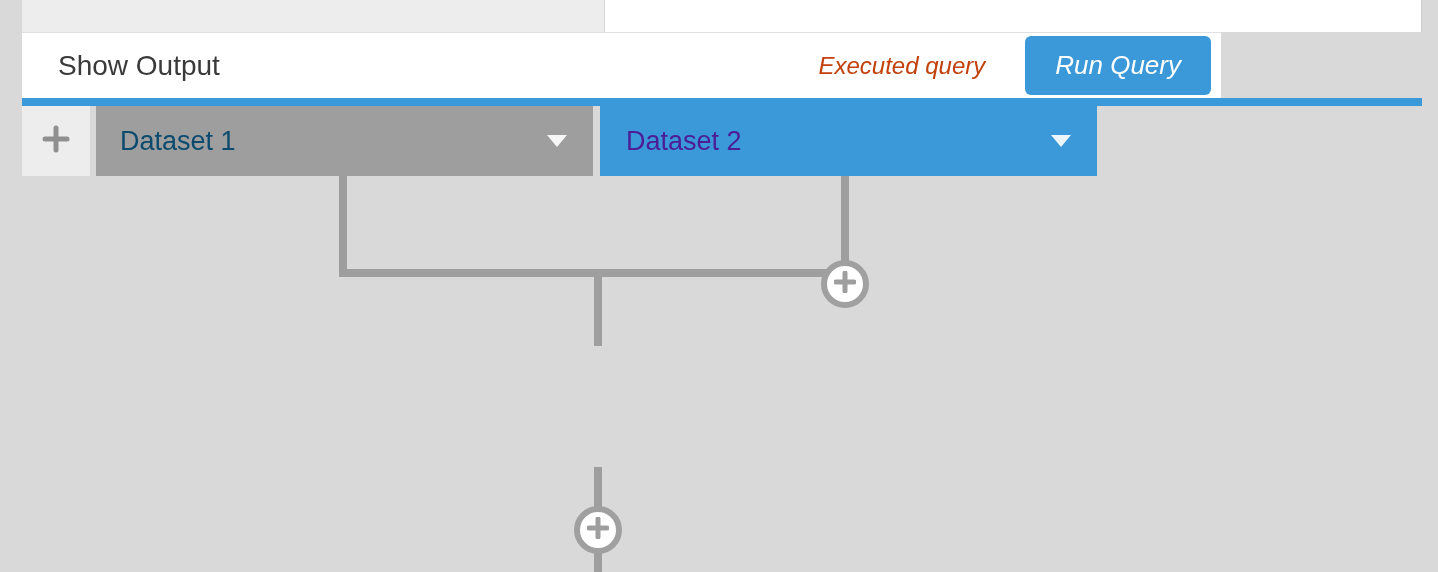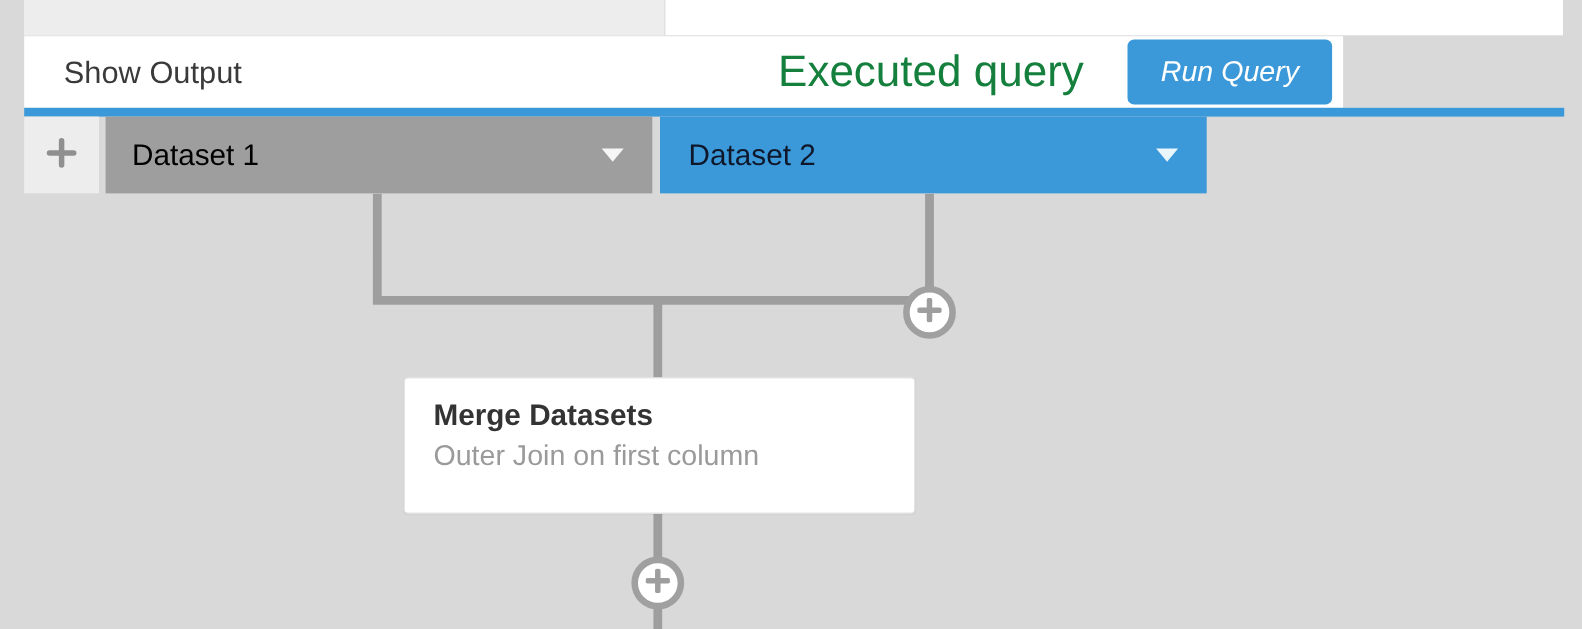--- a/index.html
+++ b/index.html
@@ -5,31 +5,31 @@
   * { box-sizing: border-box; margin: 0; padding: 0; }
   html, body { width: 1438px; height: 572px; font-family: "Segoe UI", "Helvetica Neue", Arial, sans-serif; background:#d9d9d9; overflow:hidden; }
   
   .top-strip { position:absolute; left:22px; top:0; width:1400px; height:32px; background:#ededed; border-right:1px solid #d0d0d0;}
   .top-strip-left { position:absolute; left:0; top:0; width:583px; height:32px; background:#ededed; border-right:1px solid #d7d7d7; }
   .top-strip-right { position:absolute; left:583px; top:0; right:0; height:32px; background:#ffffff; }
   
   .action-bar { position:absolute; left:22px; top:32px; width:1199px; height:66px; background:#ffffff; display:flex; align-items:center; justify-content:space-between; padding:0 10px 0 36px; border-top:1px solid #e0e0e0; }
   .action-bar .left-label { font-size:28px; color:#3a3a3a; font-weight:400; }
   .action-bar .right-group { display:flex; align-items:center; gap:40px; }
-  .action-bar .status-label { font-size:40px; color:#15803d; font-weight:400; }
+  .action-bar .status-label { font-size:24px; color:#c2410c; font-weight:400;font-style:italic; }
   .run-btn { background:#3b99d9; color:#ffffff; font-size:26px; border:none; border-radius:6px; padding:14px 30px; cursor:pointer; font-weight:400;font-style:italic; }
   
   .divider { position:absolute; left:22px; top:98px; width:1400px; height:8px; background:#3b99d9; }
   
   .tabs-row { position:absolute; left:22px; top:106px; height:70px; display:flex; }
   .add-tab { width:68px; height:70px; background:#ededed; display:flex; align-items:center; justify-content:center; cursor:pointer; margin-right:6px;}
   .add-tab svg { stroke:#8f8f8f; }
   .ds-tab { width:497px; height:70px; display:flex; align-items:center; justify-content:space-between; padding:0 26px; cursor:pointer; margin-right:7px; }
-  .ds-tab.inactive { background:#9e9e9e; color:#000000;padding-left:24px; }
-  .ds-tab.active { background:#3b99d9; color:#0f172a; }
+  .ds-tab.inactive { background:#9e9e9e; color:#0c4a6e;padding-left:24px; }
+  .ds-tab.active { background:#3b99d9; color:#4c1d95; }
   .ds-tab .tab-label { font-size:27px; font-weight:400; }
   .ds-tab .caret { width:0; height:0; border-left:10px solid transparent; border-right:10px solid transparent; border-top:12px solid #ffffff; opacity:0.9; }
   
   .flow { position:absolute; left:22px; top:176px; width:1400px; height:396px; background:#d9d9d9; }
   .flow svg.connectors { position:absolute; left:0; top:0; width:100%; height:100%; pointer-events:none; }
   .add-node { position:absolute; width:48px; height:48px; background:#ffffff; border:6px solid #a0a0a0; border-radius:50%; display:flex; align-items:center; justify-content:center; cursor:pointer; }
   .add-node svg { stroke:#9e9e9e; }
   .merge-card { position:absolute; left:345px; top:167px; width:465px; height:124px; background:#ffffff; border:1px solid #e3e3e3; border-radius:4px; padding:18px 26px; box-shadow:0 1px 1px rgba(0,0,0,0.04); cursor:pointer;}
   .merge-card .title { font-size:27px; font-weight:600; color:#333333; margin-bottom:6px; }
   .merge-card .subtitle { font-size:26px; color:#9a9a9a; font-weight:400; }
@@ -83,24 +83,20 @@
 
   <div class="add-node" style="left:799px; top:84px;">
     <span>
       <svg width="22" height="22" viewBox="0 0 22 22" fill="none">
           <line x1="11" y1="2" x2="11" y2="20" stroke-width="5" stroke-linecap="round"></line>
           <line x1="2" y1="11" x2="20" y2="11" stroke-width="5" stroke-linecap="round"></line>
         </svg>
     </span>
   </div>
 
-  <div class="merge-card">
-    <div class="title">Merge Datasets</div>
-    <div class="subtitle">Outer Join on first column</div>
-  </div>
 
   <div class="add-node" style="left:552px; top:330px;">
     <span>
       <svg width="22" height="22" viewBox="0 0 22 22" fill="none">
           <line x1="11" y1="2" x2="11" y2="20" stroke-width="5" stroke-linecap="round"></line>
           <line x1="2" y1="11" x2="20" y2="11" stroke-width="5" stroke-linecap="round"></line>
         </svg>
     </span>
   </div>
 </div>

